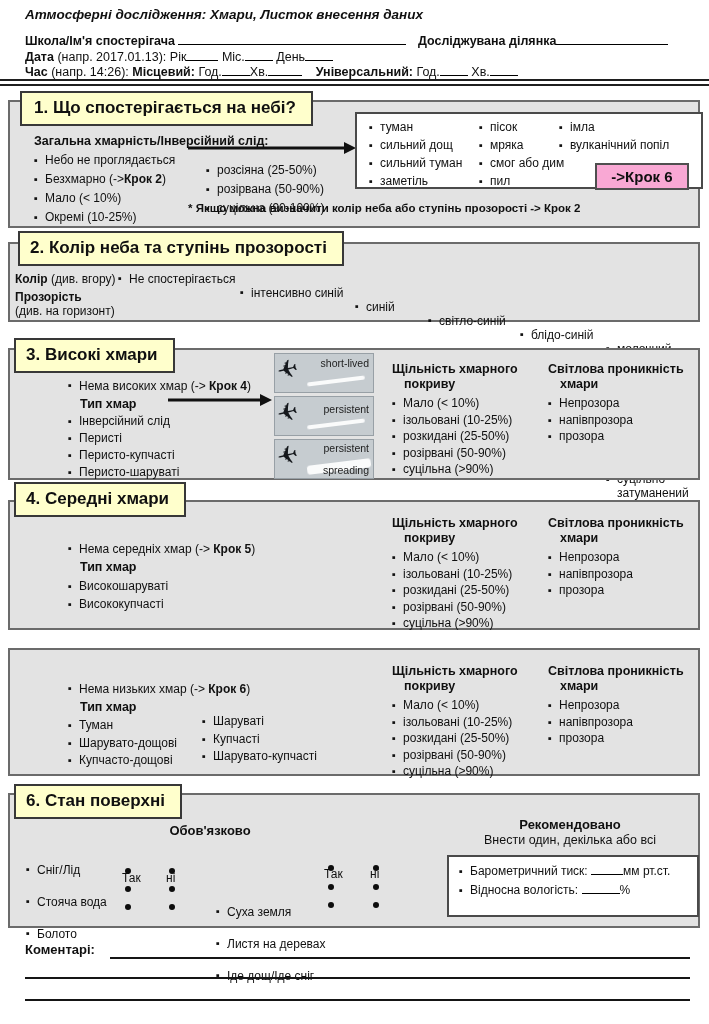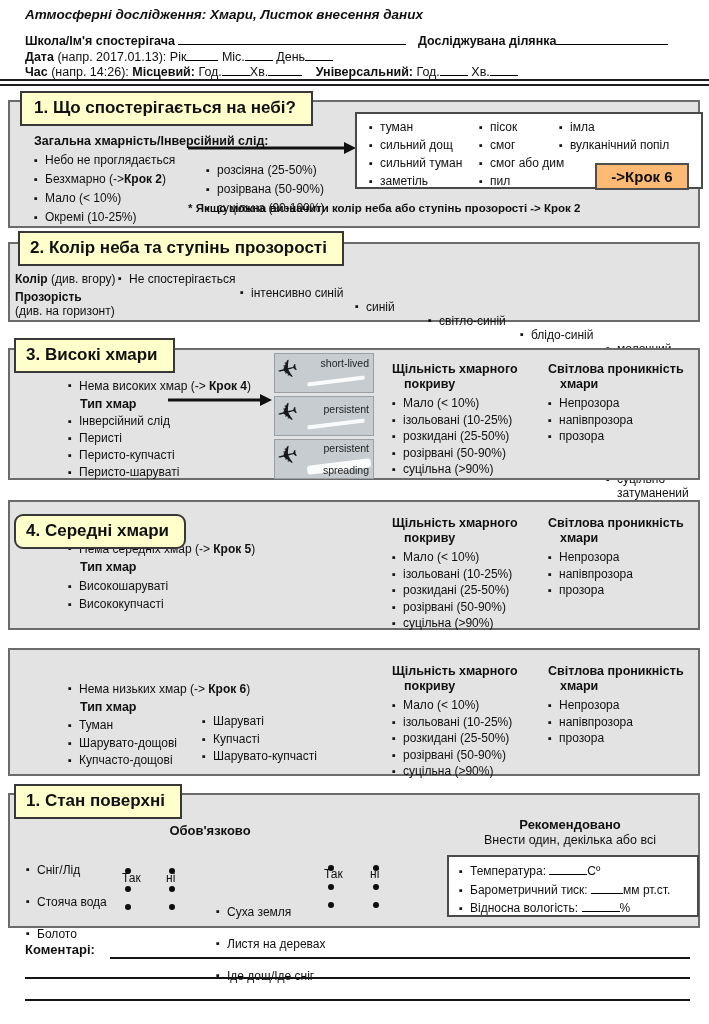--- a/index.html
+++ b/index.html
@@ -10,21 +10,21 @@
   .it{font-style:italic;}
   .sec{position:absolute;background:#E3E3E3;border:2px solid #6b6b6b;box-sizing:border-box;}
   .ytitle{position:absolute;background:#FFFFCC;border:2px solid #383838;font-weight:bold;
           font-size:17px;padding:5px 15px 6px 10px;z-index:5;white-space:nowrap;box-sizing:border-box;}
   .li{position:relative;padding-left:11px;white-space:nowrap;font-size:12px;}
   .li::before{content:"▪";position:absolute;left:0;top:0;font-size:11px;}
   .wrap{white-space:normal;}
   .list{line-height:19px;}
   .blank{display:inline-block;border-bottom:1.5px solid #000;height:11px;}
   .whitebox{position:absolute;background:#fff;border:2px solid #4a4a4a;box-sizing:border-box;}
-  .stepbtn{position:absolute;background:#fdba74;border:2px solid #4f4f4f;font-weight:bold;font-size:15px;
+  .stepbtn{position:absolute;background:#f9a8d4;border:2px solid #4f4f4f;font-weight:bold;font-size:15px;
            text-align:center;z-index:6;box-sizing:border-box;}
   .colhead{font-weight:bold;font-size:12.5px;line-height:15px;white-space:nowrap;}
   .colhead .ind{padding-left:12px;display:block;}
   .colopts{line-height:16.5px;margin-top:3px;}
   .colopts .li{line-height:16.5px;}
   .contrail{position:absolute;left:264px;width:100px;height:40px;background:#C6CCD0;border:1px solid #98A0A6;overflow:hidden;box-sizing:border-box;}
   .plane{position:absolute;left:2px;top:1px;font-size:25px;color:#15181c;transform:scaleX(-1) rotate(14deg);}
   .streak{position:absolute;left:32px;top:25px;width:58px;height:4px;background:#fff;opacity:.92;border-radius:3px;transform:rotate(-7deg);filter:blur(.7px);}
   .streak.big{height:9px;width:64px;top:22px;}
   .clabel{position:absolute;right:4px;font-size:10.5px;color:#1d1d1d;}
@@ -90,21 +90,21 @@
     </div>
     <div class="whitebox" style="left:345px;top:10px;width:348px;height:77px;">
       <div class="abs list" style="left:12px;top:4px;line-height:18px;">
         <div class="li">туман</div>
         <div class="li">сильний дощ</div>
         <div class="li">сильний туман</div>
         <div class="li">заметіль</div>
       </div>
       <div class="abs list" style="left:122px;top:4px;line-height:18px;">
         <div class="li">пісок</div>
-        <div class="li">смог</div>
+        <div class="li">мряка</div>
         <div class="li">смог або дим</div>
         <div class="li">пил</div>
       </div>
       <div class="abs list" style="left:202px;top:4px;line-height:18px;">
         <div class="li">імла</div>
         <div class="li">вулканічний попіл</div>
       </div>
     </div>
     <div class="stepbtn" style="left:585px;top:61px;width:94px;height:27px;line-height:24px;">-&gt;Крок 6</div>
     <div class="abs b" style="left:178px;top:100px;font-size:11.5px;">* Якщо можна визначити колір неба або ступінь прозорості -&gt; Крок 2</div>
@@ -180,21 +180,21 @@
     <div class="abs" style="left:538px;top:12px;">
       <div class="colhead"><span>Світлова проникність</span><span class="ind">хмари</span></div>
       <div class="colopts">
         <div class="li">Непрозора</div>
         <div class="li">напівпрозора</div>
         <div class="li">прозора</div>
       </div>
     </div>
   </div>
 
-  <div class="ytitle" style="left:14px;top:514px;border-radius:9px;">4. Середні хмари</div>
+  <div class="ytitle" style="left:14px;top:482px;">4. Середні хмари</div>
   <div class="sec" style="left:8px;top:500px;width:692px;height:130px;">
     <div class="abs li" style="left:58px;top:40px;"><span>Нема середніх хмар (-&gt; </span><b>Крок 5</b><span>)</span></div>
     <div class="abs b" style="left:70px;top:58px;font-size:12.5px;">Тип хмар</div>
     <div class="abs" style="left:58px;top:75px;line-height:18px;">
       <div class="li">Високошаруваті</div>
       <div class="li">Висококупчасті</div>
     </div>
     <div class="abs" style="left:382px;top:14px;">
       <div class="colhead"><span>Щільність хмарного</span><span class="ind">покриву</span></div>
       <div class="colopts">
@@ -241,21 +241,21 @@
     <div class="abs" style="left:538px;top:14px;">
       <div class="colhead"><span>Світлова проникність</span><span class="ind">хмари</span></div>
       <div class="colopts">
         <div class="li">Непрозора</div>
         <div class="li">напівпрозора</div>
         <div class="li">прозора</div>
       </div>
     </div>
   </div>
 
-  <div class="ytitle" style="left:14px;top:784px;">1. Стан поверхні</div>
+  <div class="ytitle" style="left:14px;top:784px;">6. Стан поверхні</div>
   <div class="sec" style="left:8px;top:793px;width:692px;height:135px;">
     <div class="abs b" style="left:100px;top:28px;width:200px;text-align:center;font-size:13px;">Обов'язково</div>
 
     <div class="abs yn" style="left:112px;top:48px;">Так</div>
     <div class="abs yn" style="left:156px;top:48px;">ні</div>
 
     <div class="abs li" style="left:16px;top:68px;">Сніг/Лід</div>
     <div class="abs li" style="left:16px;top:86px;">Стояча вода</div>
     <div class="abs li" style="left:16px;top:104px;">Болото</div>
     <span class="dot" style="left:115px;top:73px;"></span>
@@ -276,21 +276,20 @@
     <span class="dot" style="left:318px;top:89px;"></span>
       <span class="dot" style="left:363px;top:89px;"></span>
     <span class="dot" style="left:318px;top:107px;"></span>
       <span class="dot" style="left:363px;top:107px;"></span>
 
     <div class="abs" style="left:430px;top:38px;width:260px;text-align:center;font-size:12.5px;">Внести один, декілька або всі</div>
     <div class="abs b" style="left:430px;top:22px;width:260px;text-align:center;font-size:13px;">Рекомендовано</div>
 
     <div class="whitebox" style="left:437px;top:60px;width:252px;height:62px;">
       <div class="abs" style="left:10px;top:5px;line-height:18.5px;">
-        <div class="li"><span>Температура:</span> <span class="blank" style="width:38px;"></span><span>Cº</span></div>
         <div class="li"><span>Барометричний тиск:</span> <span class="blank" style="width:32px;"></span><span>мм рт.ст.</span></div>
         <div class="li"><span>Відносна вологість:</span> <span class="blank" style="width:38px;"></span><span>%</span></div>
       </div>
     </div>
   </div>
 
   <div class="abs b" style="left:25px;top:942px;font-size:13px;">Коментарі:</div>
   <div class="cline" style="left:110px;top:942px;width:580px;height:15px;"></div>
   <div class="cline" style="left:25px;top:962px;width:665px;height:15px;"></div>
   <div class="cline" style="left:25px;top:984px;width:665px;height:15px;"></div>

